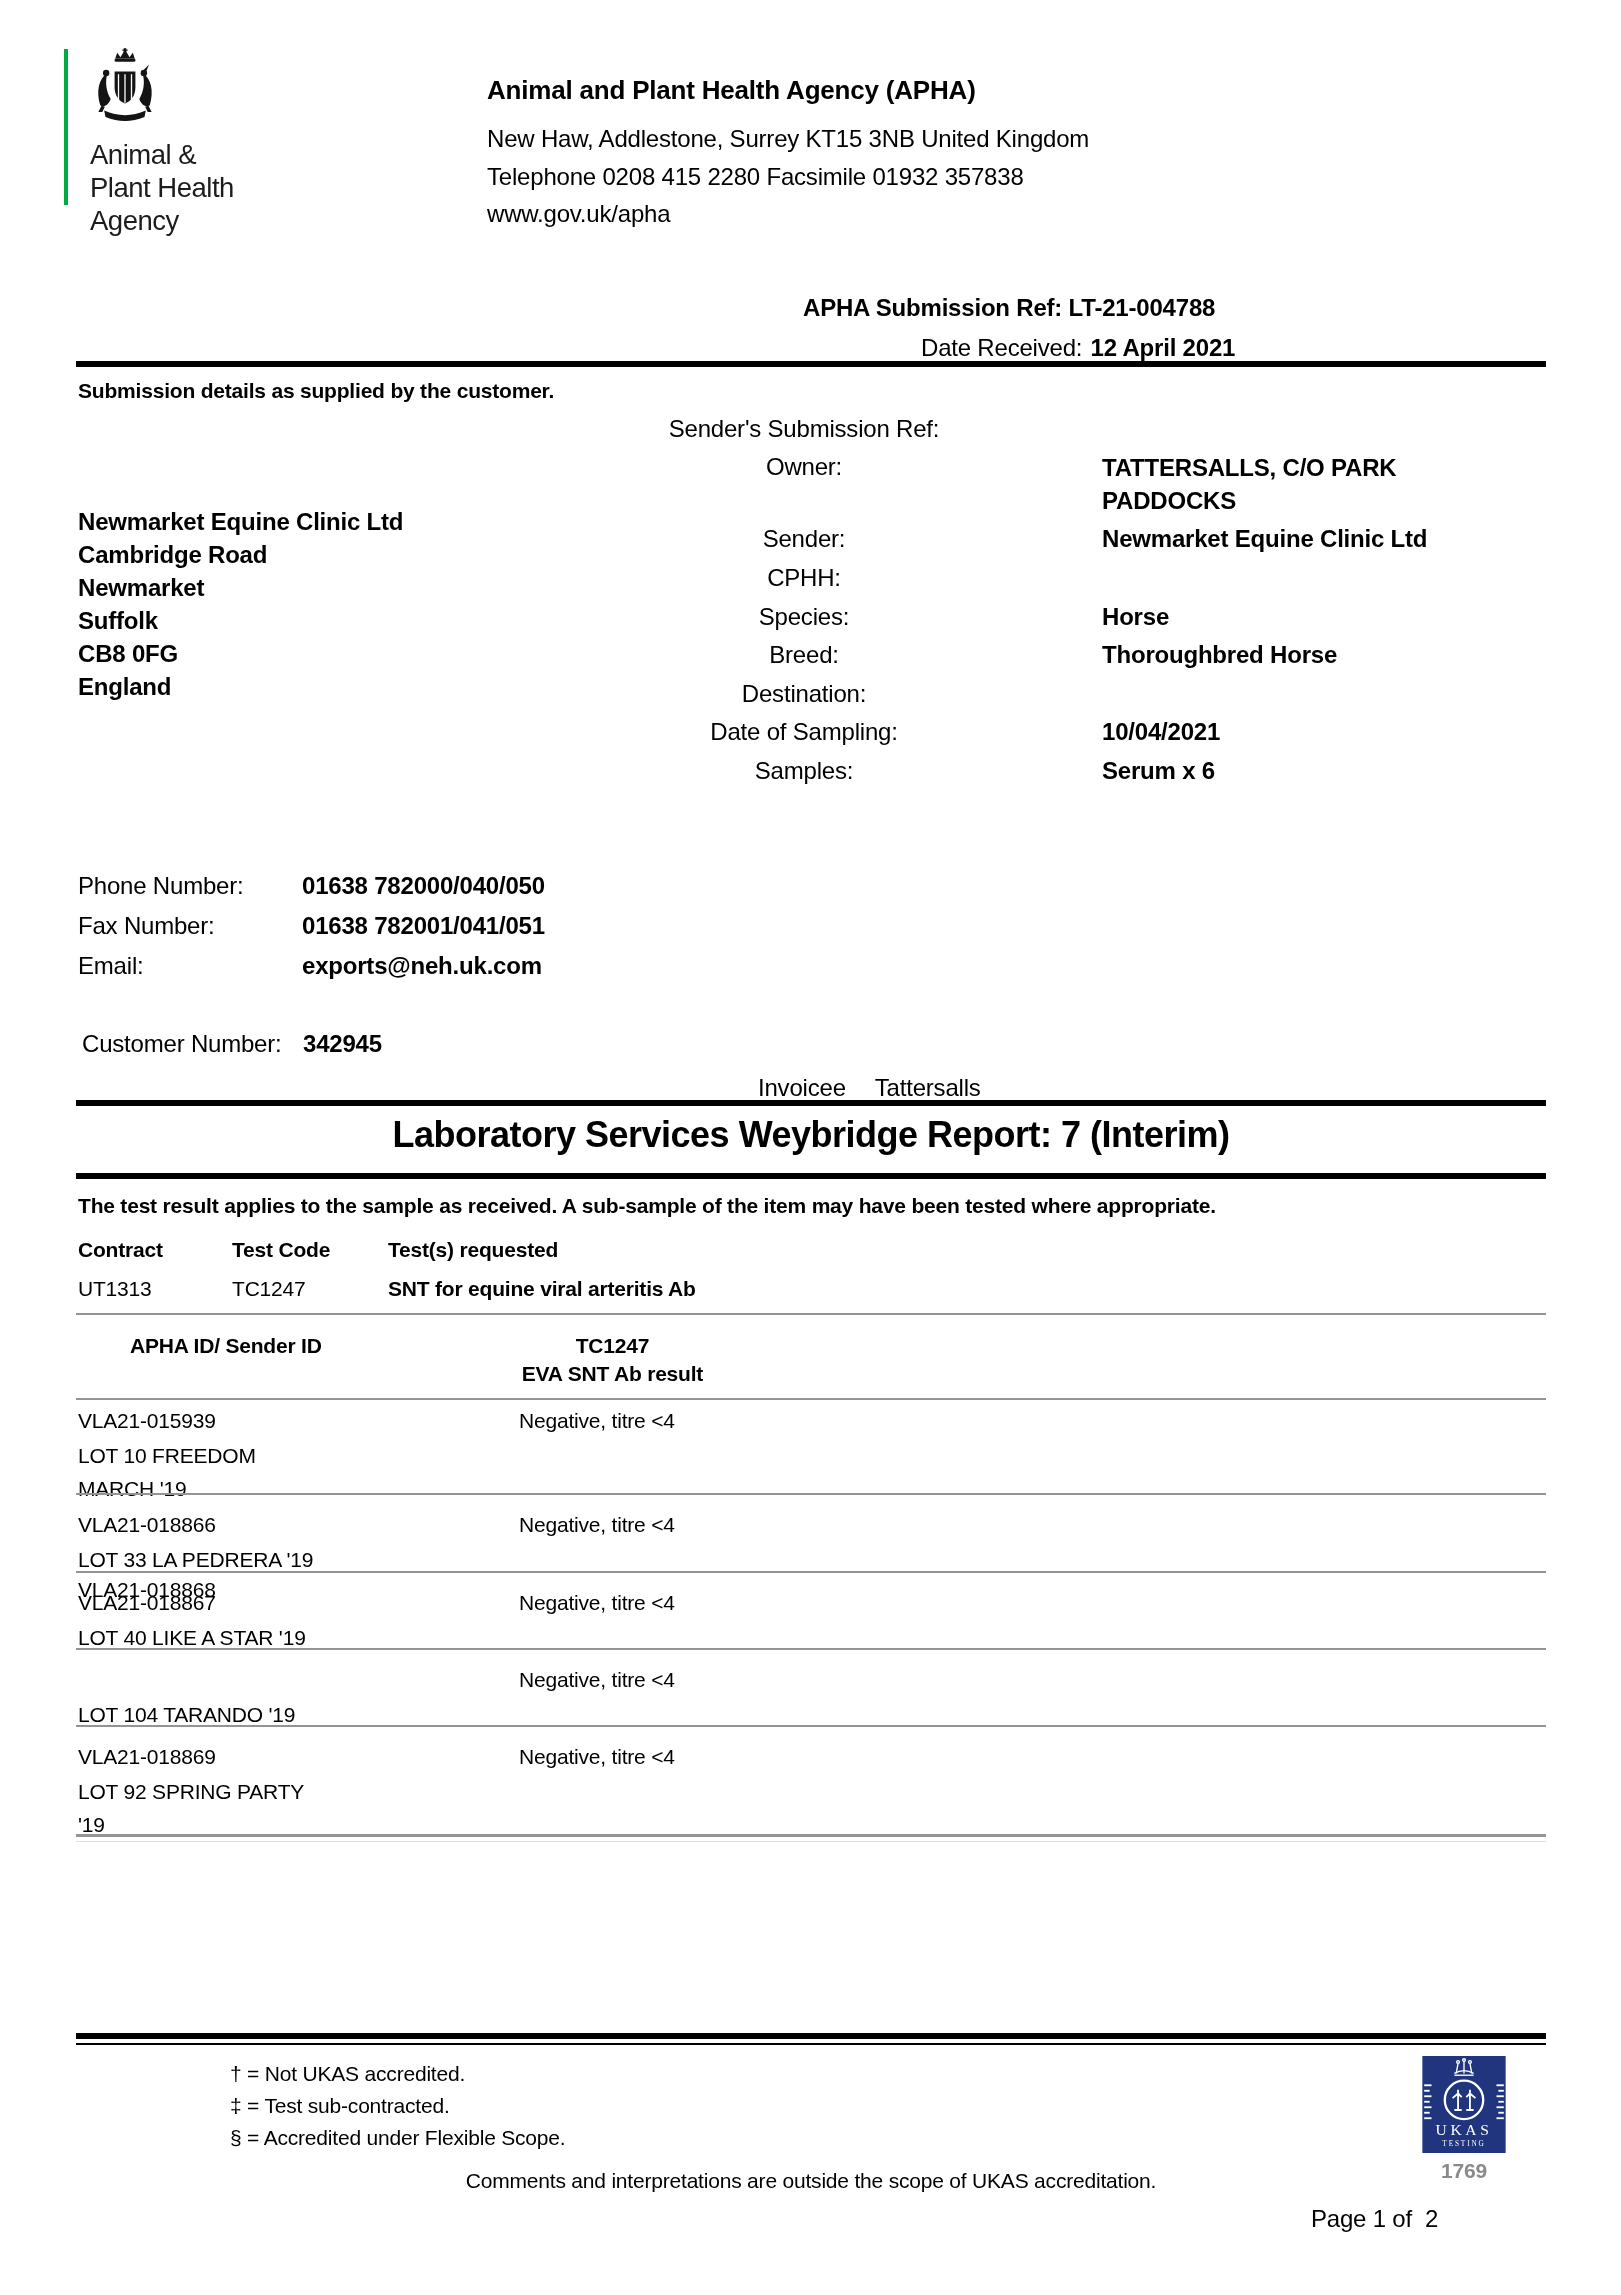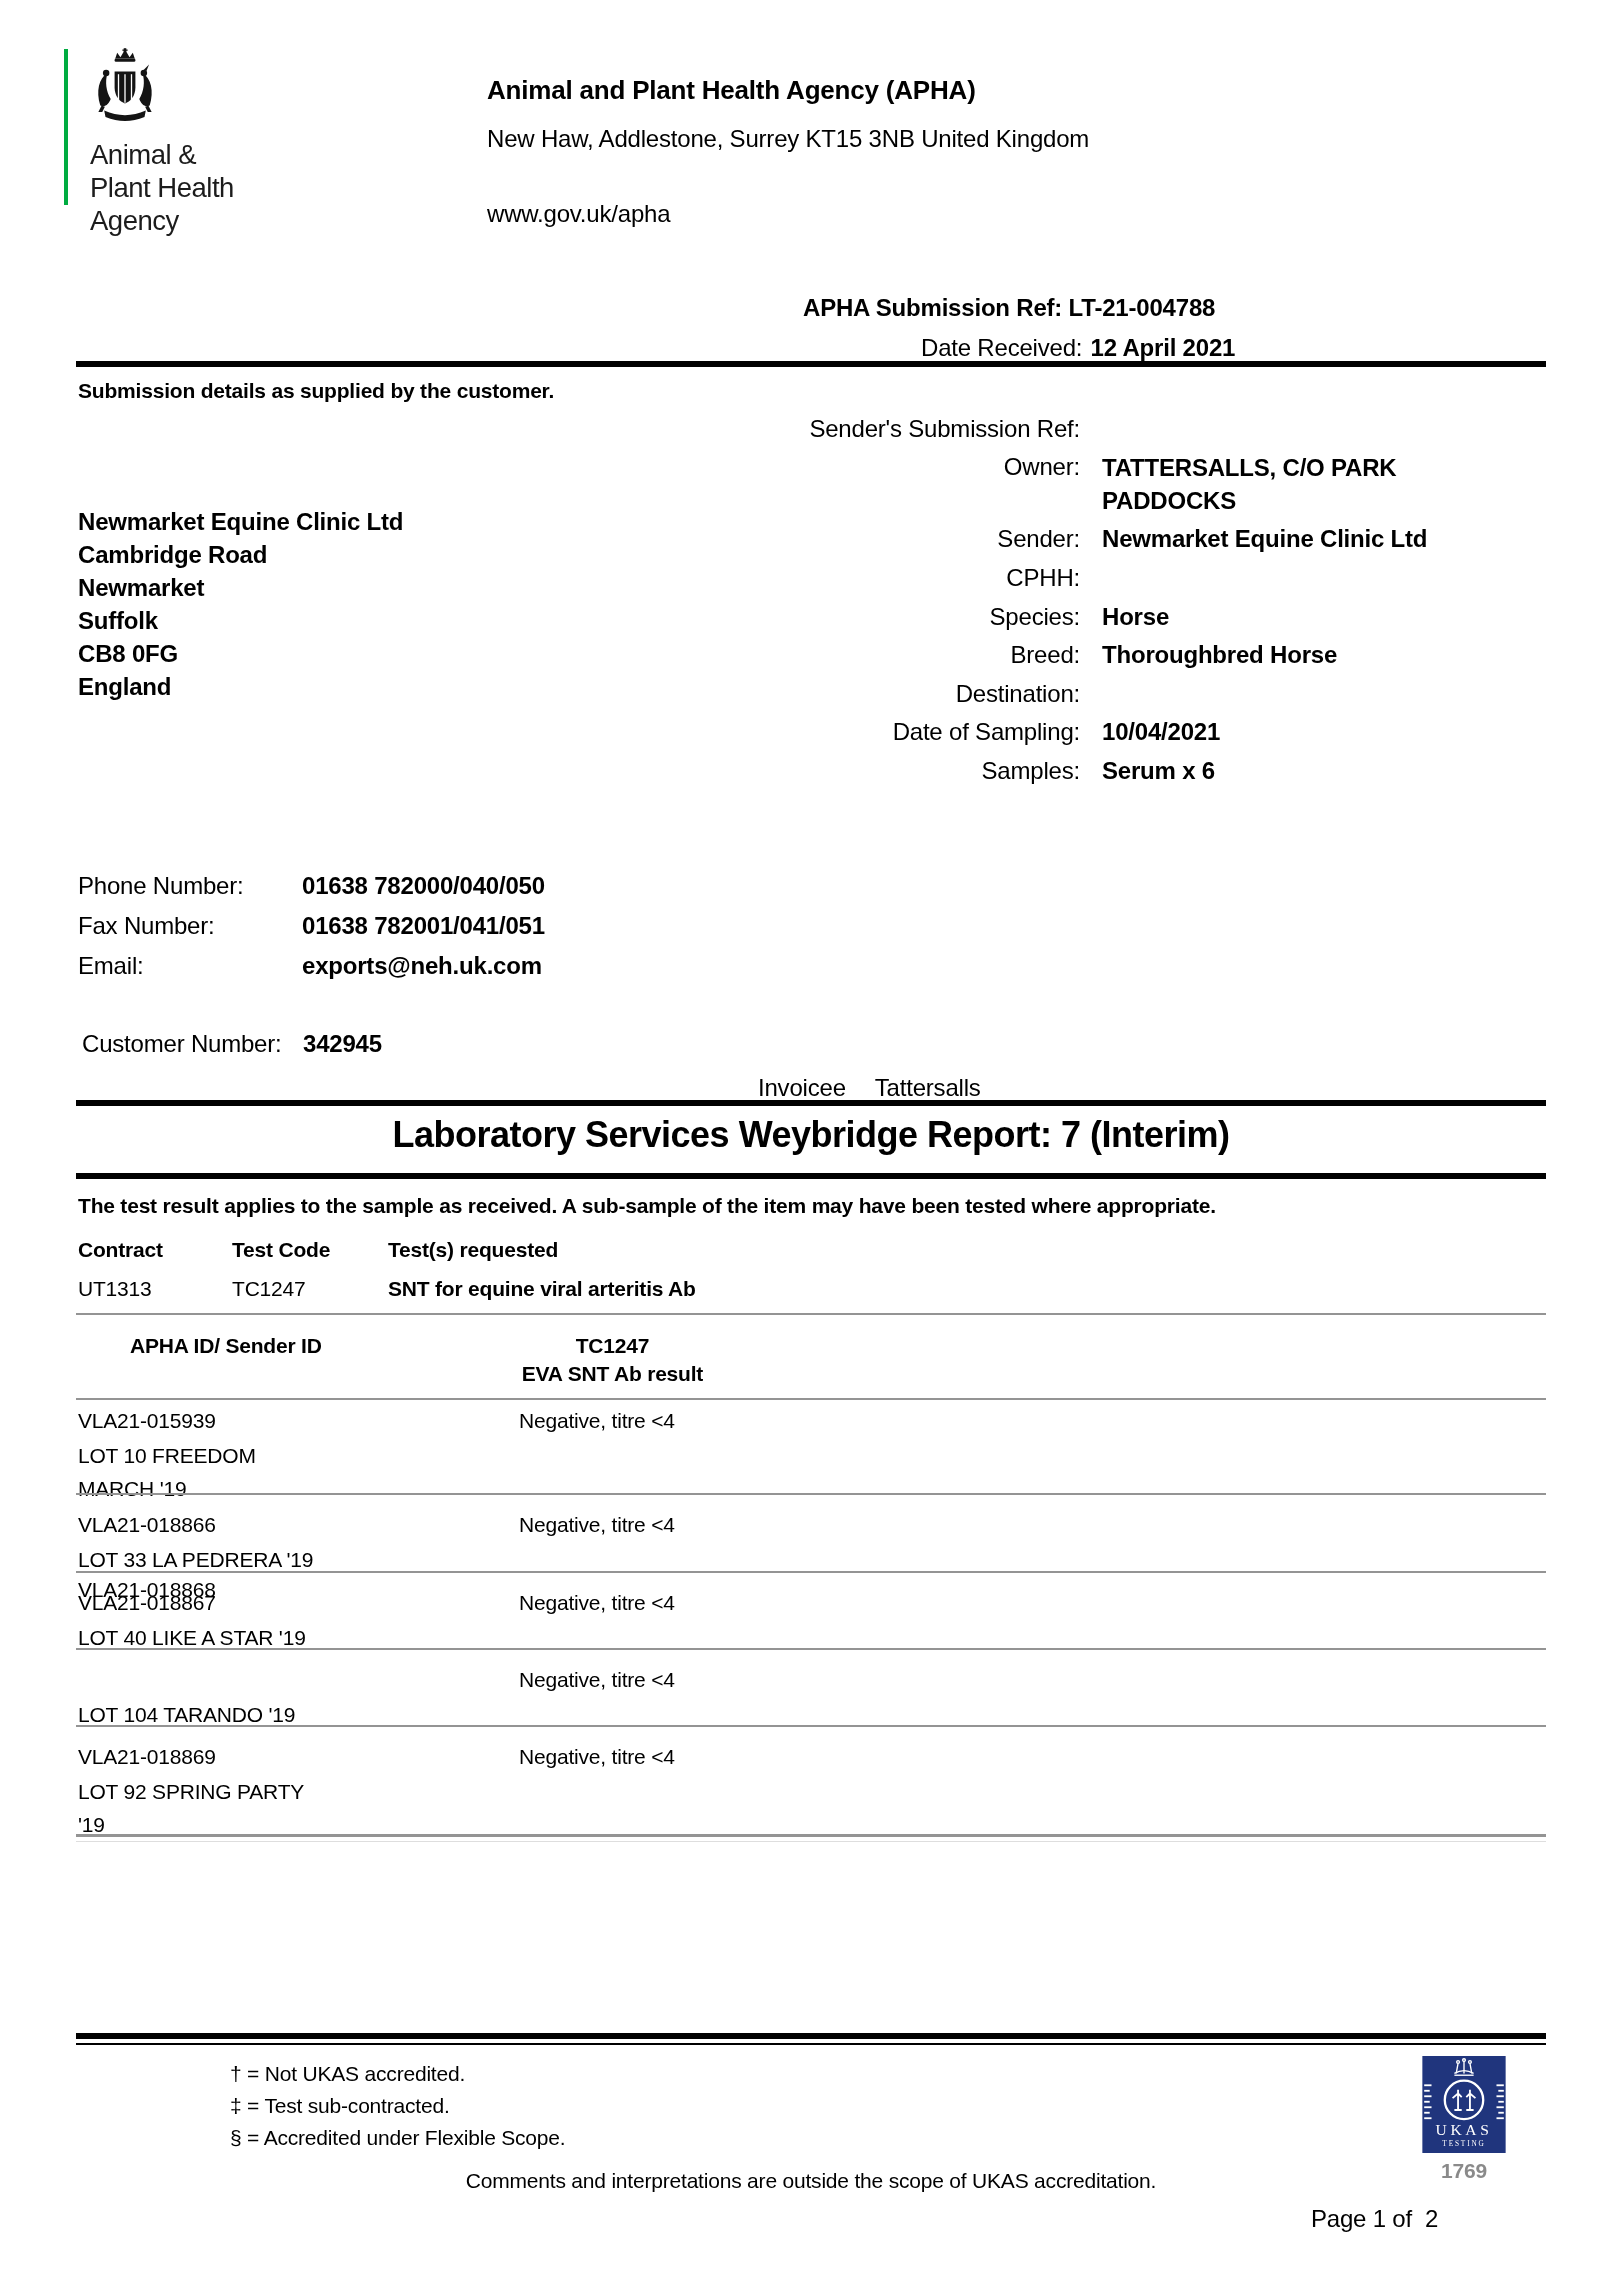--- a/index.html
+++ b/index.html
@@ -14,21 +14,21 @@
   .b  { font-weight:bold; }
   .t46 { font-size:21px; line-height:28.5px; }
   .t50 { font-size:21px; line-height:30px; }
   .t52 { font-size:24px; line-height:31px; }
   .t56 { font-size:26px; line-height:32px; }
   .t78 { font-size:36px; line-height:42px; letter-spacing:-0.5px; }
   .pre { white-space:pre-line; }
   .rule     { position:absolute; left:76px; width:1470px; background:#000; }
   .grayrule { position:absolute; left:76px; width:1470px; background:#949494; }
   .literule { position:absolute; left:76px; width:1470px; background:#dedede; }
-  .label-right { position:absolute; left:528px; width:552px; text-align:right; }
+  .label-right { position:absolute; left:528px; width:552px; text-align:center; }
   .value-col   { position:absolute; left:1102px; width:487px; }
   .center-band { position:absolute; left:76px; width:1470px; text-align:center; }
   .logo-text { font-size:27.5px; line-height:33px; color:#1c1c1c; letter-spacing:-0.5px; }
   .addr { line-height:33px; }
   .ukas-num { color:#8a8a8a; text-align:center; }
   .result-col { position:absolute; left:519px; }
   .subhead-center { position:absolute; left:475px; width:275px; text-align:center; }
 </style>
 </head>
 <body>
@@ -64,20 +64,21 @@
       <line x1="70" y1="40" x2="70" y2="80"></line>
     </g>
   </svg>
 
   <div class="abs logo-text pre" style="left:90px; top:138px;">Animal &amp;
 Plant Health
 Agency</div>
 
   <div class="abs t56 b" style="left:487px; top:74px;">Animal and Plant Health Agency (APHA)</div>
   <div class="abs t52" style="left:487px; top:123px;">New Haw, Addlestone, Surrey KT15 3NB United Kingdom</div>
+  <div class="abs t52" style="left:487px; top:161px;">Telephone 0208 415 2280 Facsimile 01932 357838</div>
   <div class="abs t52" style="left:487px; top:198px;">www.gov.uk/apha</div>
 
   <div class="abs t52 b" style="left:803px; top:292px;">APHA Submission Ref: LT-21-004788</div>
   <div class="abs t52" style="left:921px; top:332px;">
     <span>Date Received:</span><span class="b" style="margin-left:8.3px;">12 April 2021</span>
   </div>
 
   <div class="rule" style="top:361px; height:5.5px;"></div>
 
   <div class="abs t50 b" style="left:78px; top:376px;">Submission details as supplied by the customer.</div>

